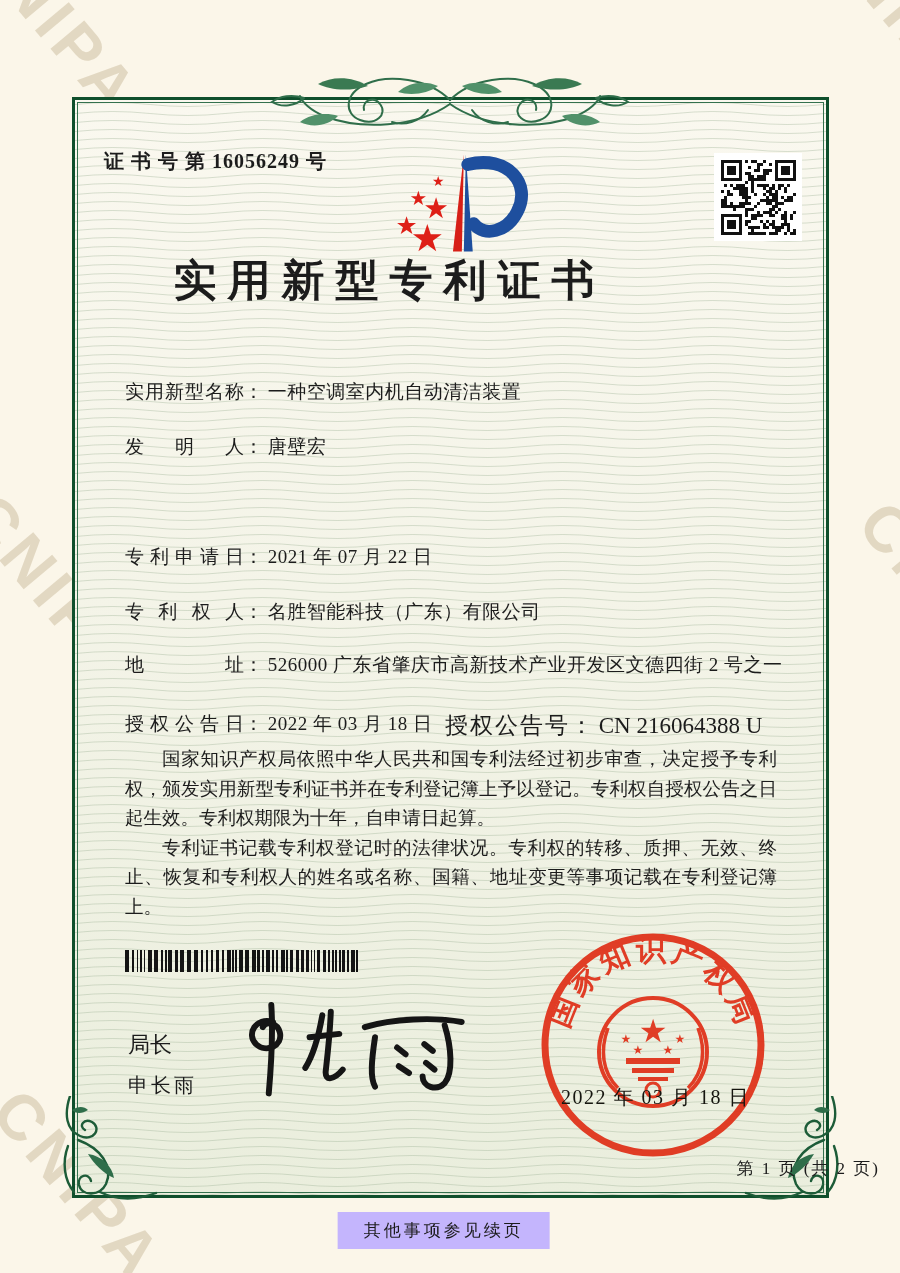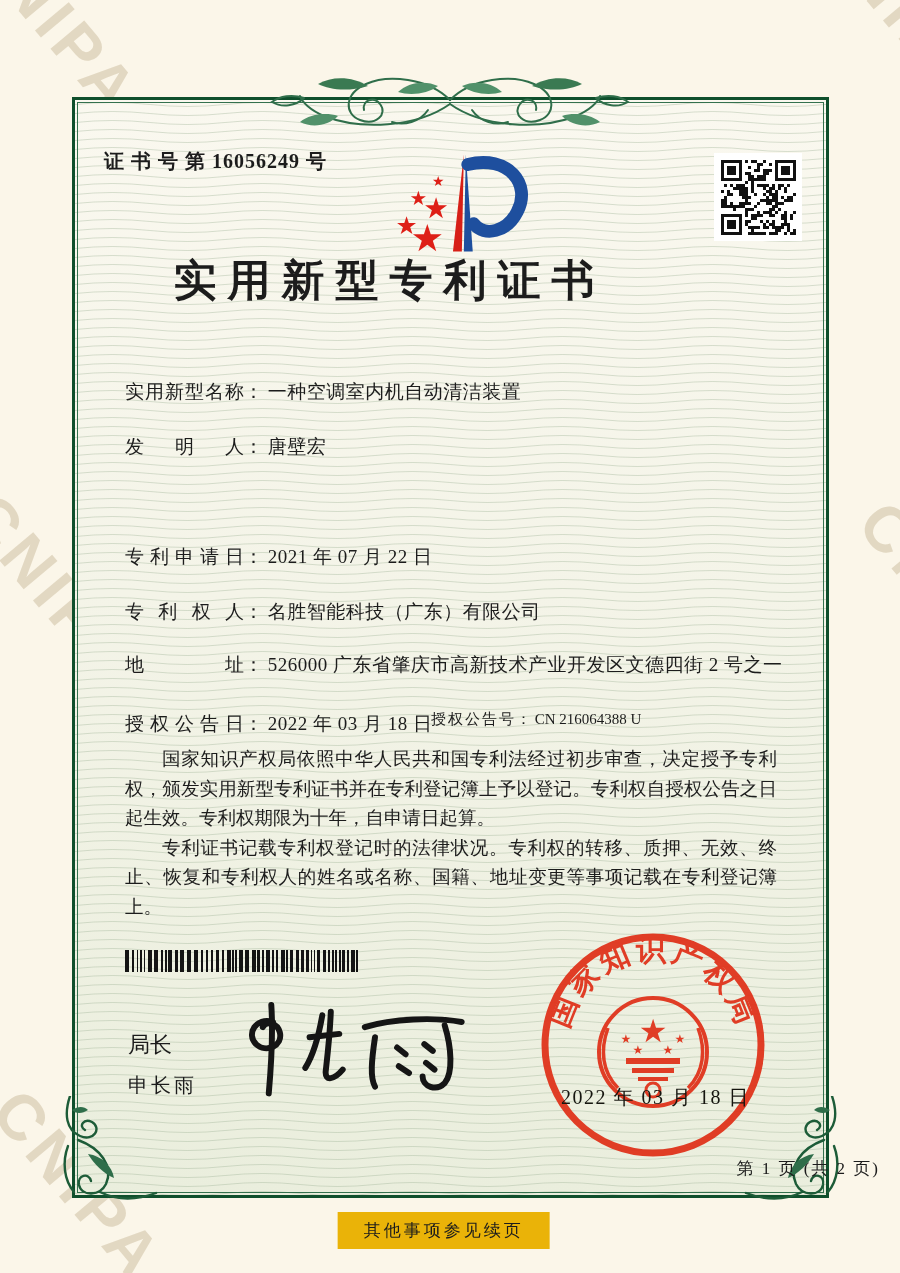--- a/index.html
+++ b/index.html
@@ -64,21 +64,21 @@
 
   .field-row { position:absolute; left:125px; font-size:19px; line-height:1.45; }
   .flabel {
     display:inline-block; width:119px;
     text-align:justify; text-align-last:justify;
     vertical-align:top;
   }
   .colon { display:inline-block; vertical-align:top; }
   .fvalue { display:inline-block; width:524px; vertical-align:top; letter-spacing:0.5px; }
   .fvalue.short { width:auto; }
-  .grant-no { position:absolute; left:431px; font-size:15px; }
+  .grant-no { position:absolute; left:445px; font-size:23px; }
   .grant-no .flabel2 { letter-spacing:2px; }
 
   .paras {
     position:absolute; left:125px; top:745px; width:652px;
     font-size:18.5px; line-height:1.6; text-align:justify;
   }
   .paras p { text-indent:2em; }
 
   .barcode-svg { position:absolute; left:125px; top:950px; }
 
@@ -93,21 +93,21 @@
     position:absolute; left:561px; top:1084px; z-index:4;
     font-size:20px; letter-spacing:1.5px; color:#15150f;
   }
 
   .page-num {
     position:absolute; left:0; top:1157px; width:880px;
     text-align:right; font-size:17px; letter-spacing:2px;
   }
   .cont-note {
     position:absolute; left:50%; top:1212px; transform:translateX(-53%);
-    background:#eab308; padding:7px 26px;
+    background:#c4b5fd; padding:7px 26px;
     font-size:17px; letter-spacing:3px; z-index:2;
   }
 
   .ornament { position:absolute; z-index:2; }
 </style>
 </head>
 <body>
 
 <span class="wm" style="left:-58px; top:-18px;">CNIPA</span>
 <span class="wm" style="left:790px; top:-28px;">CNIPA</span>

